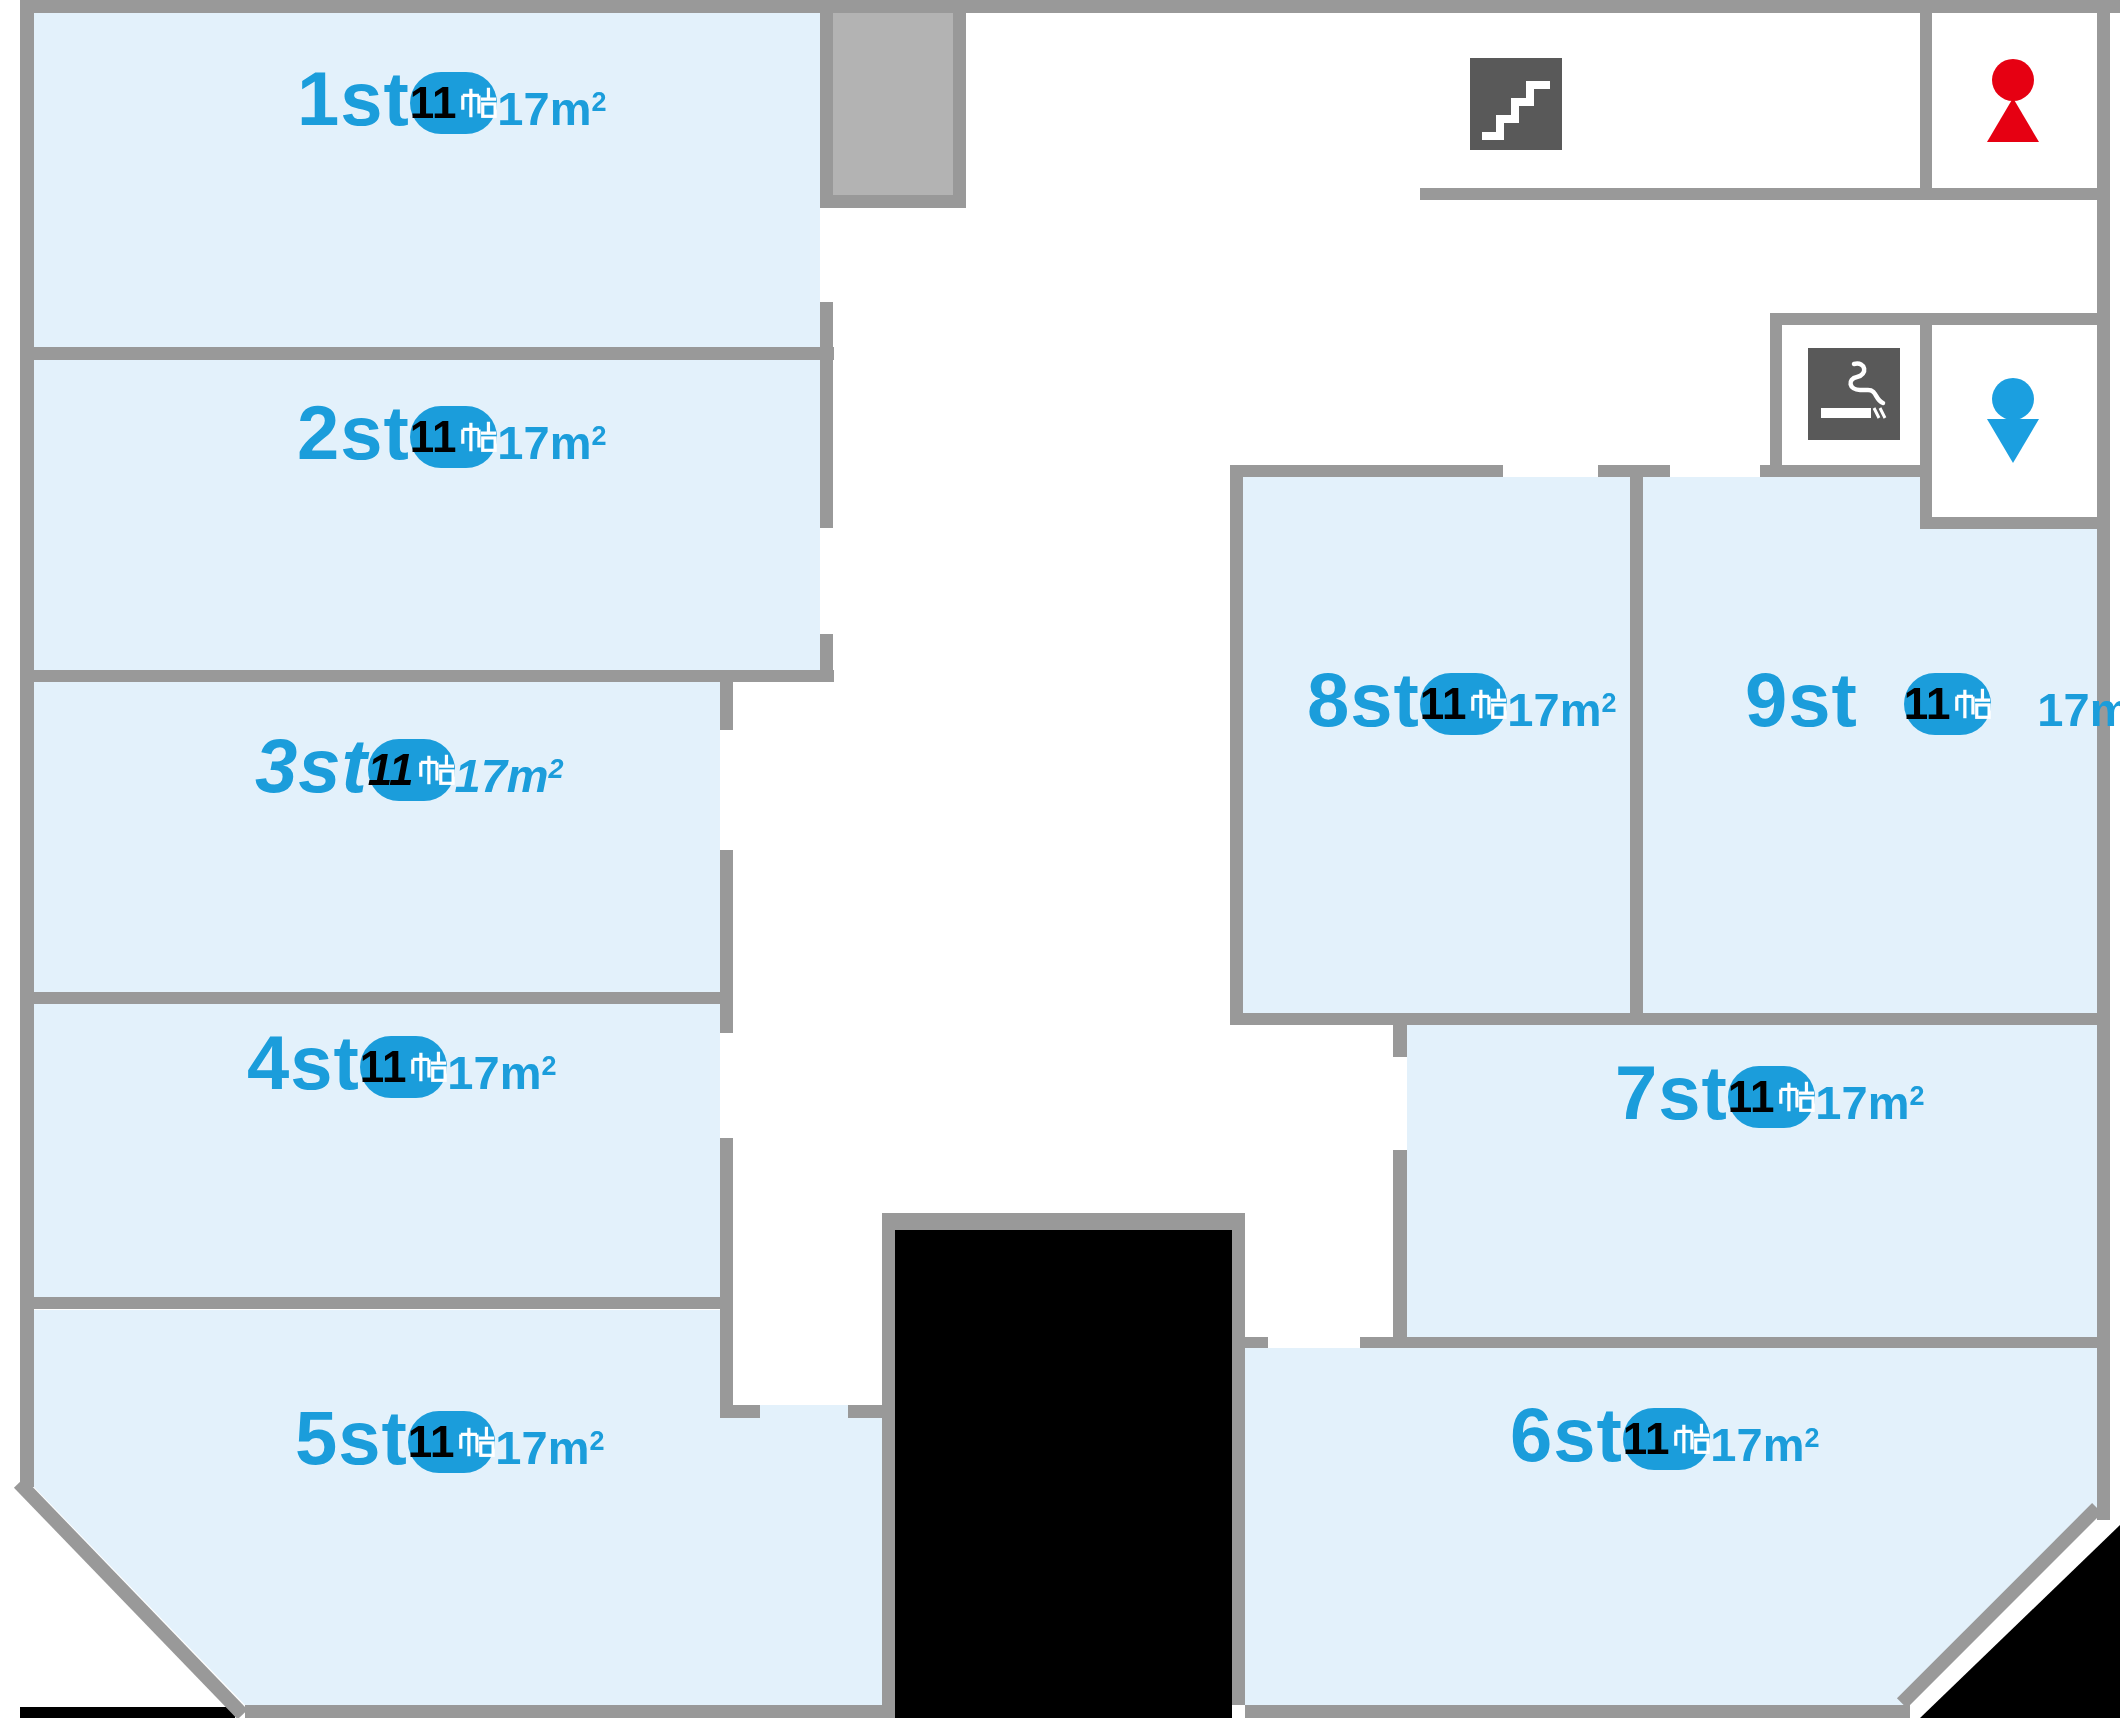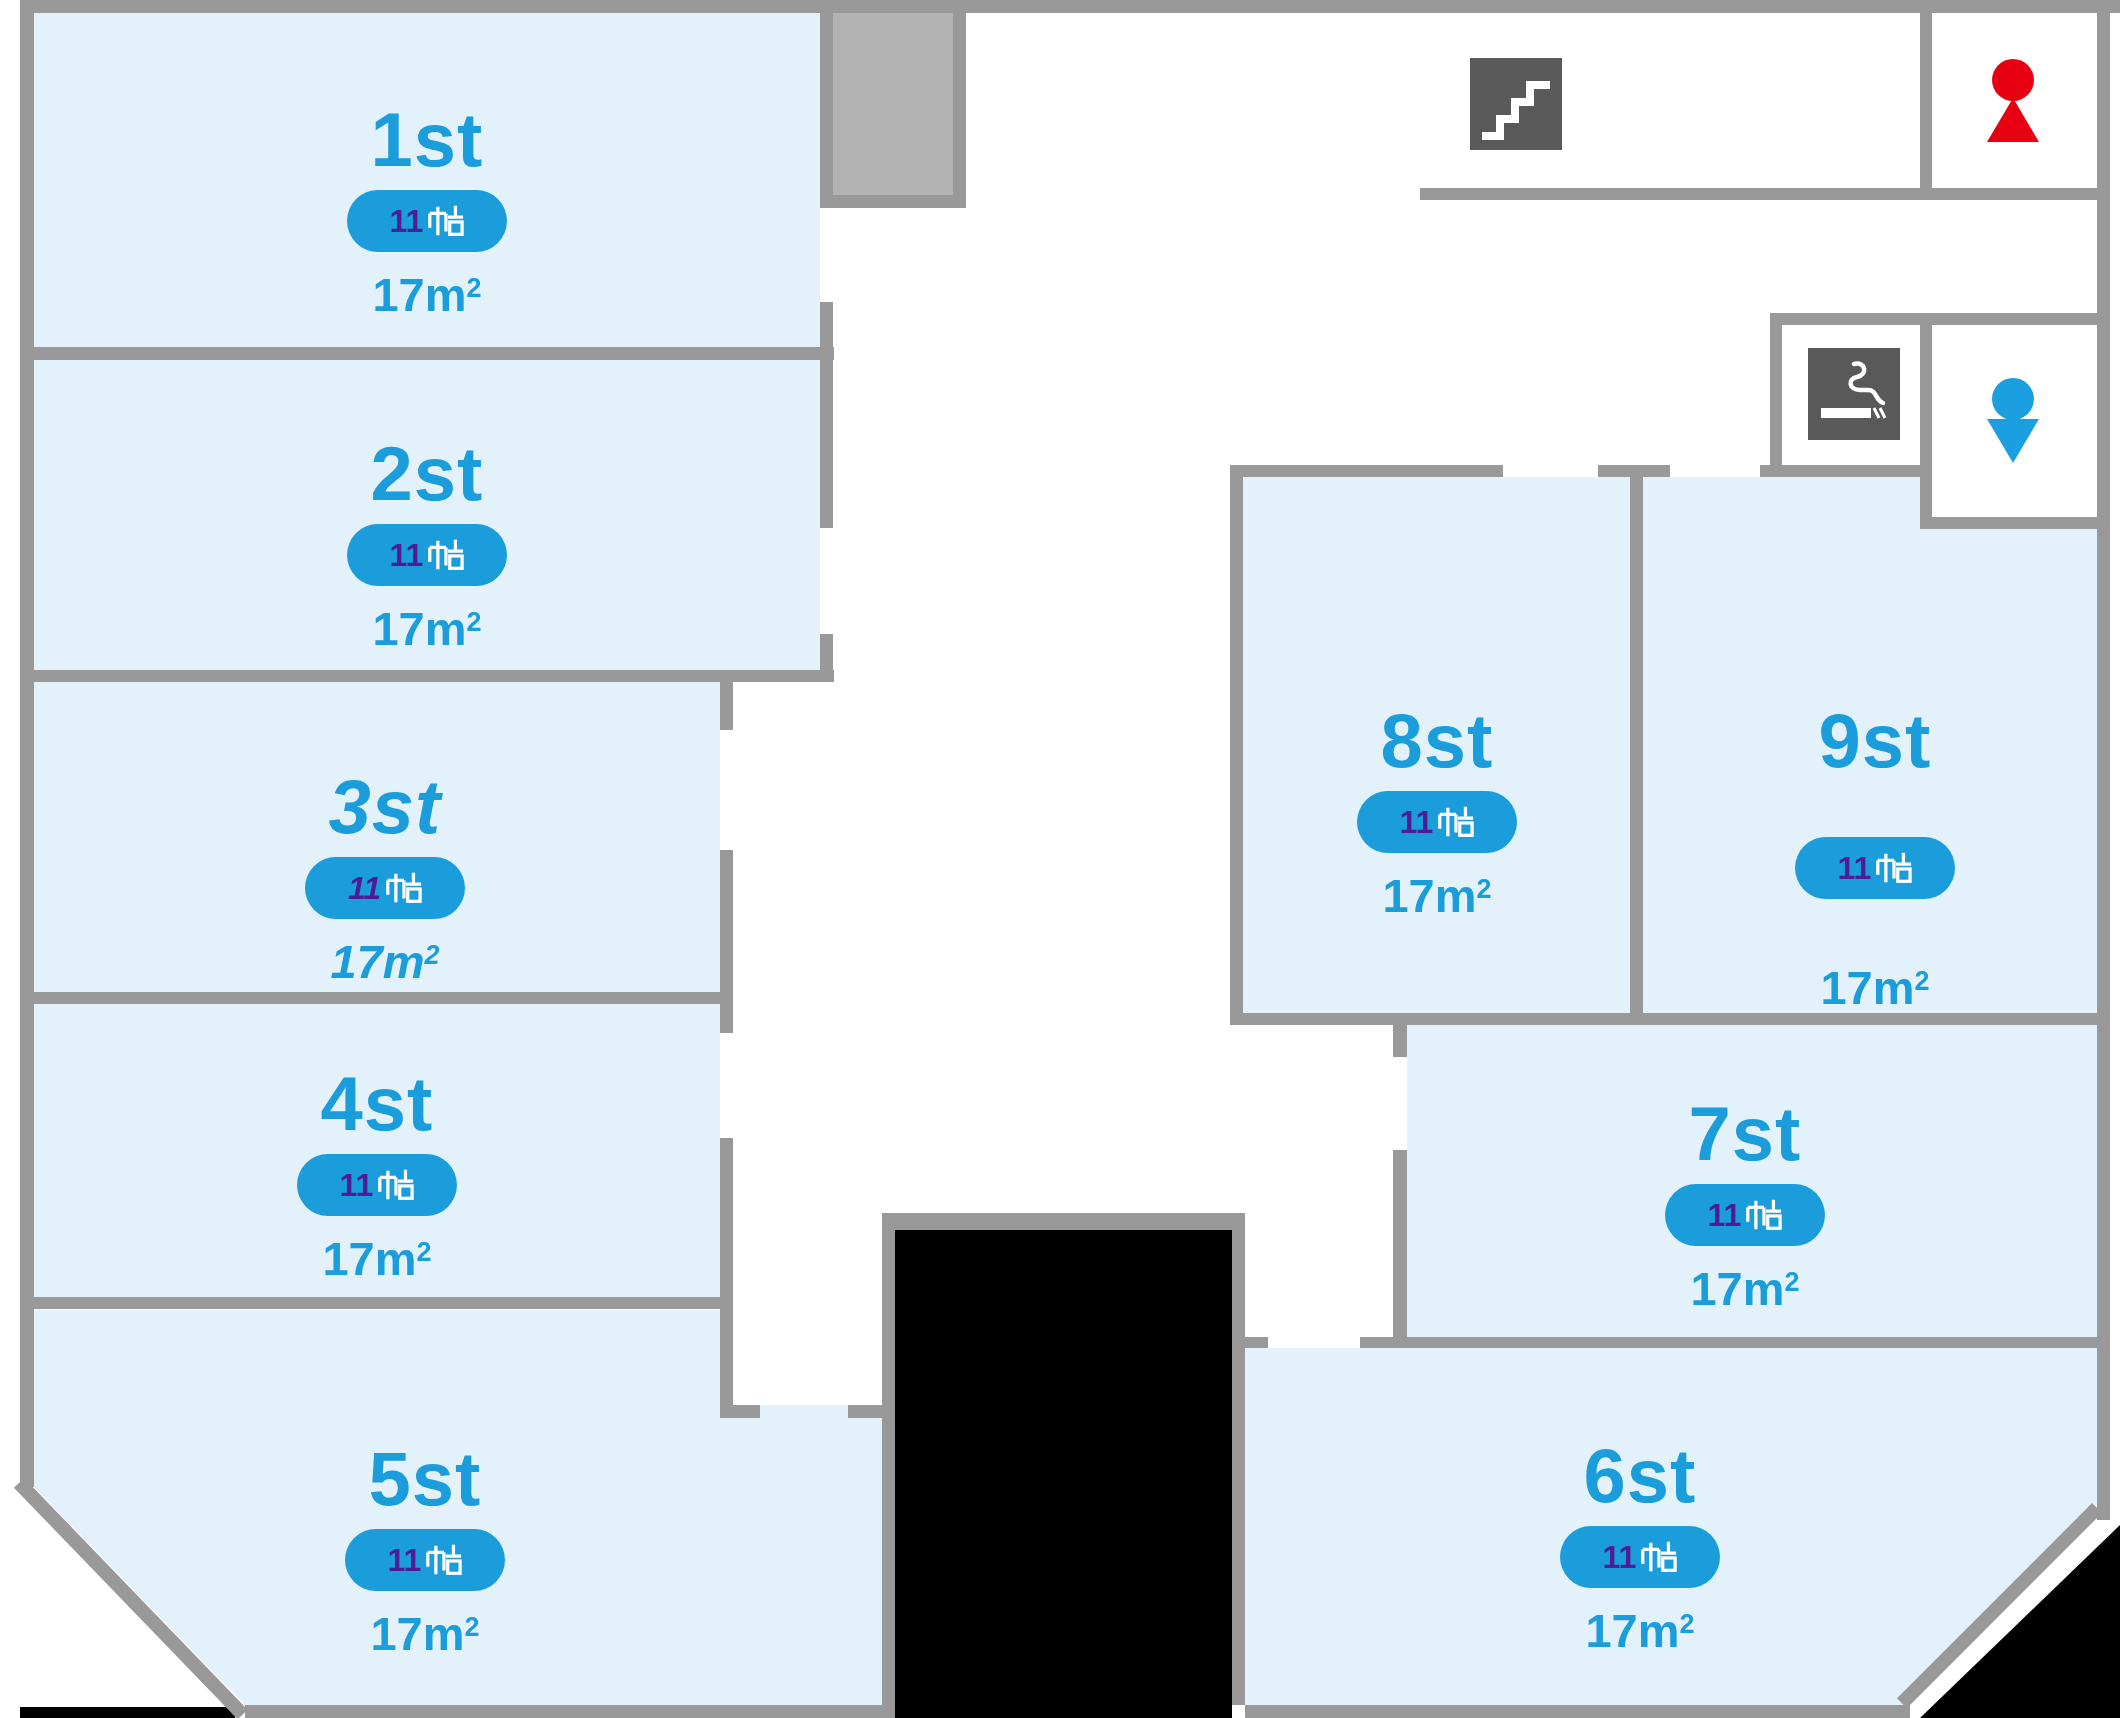--- a/index.html
+++ b/index.html
@@ -5,25 +5,25 @@
   html,body{margin:0;padding:0;background:#fff;}
   .stage{position:relative;width:2120px;height:1718px;background:#ffffff;overflow:hidden;
          font-family:"Liberation Sans",sans-serif;}
   .abs{position:absolute;}
   .room{position:absolute;background:#E3F1FB;}
   .w{position:absolute;background:#999999;}
   .blk{position:absolute;background:#000000;}
   .whitebox{position:absolute;background:#ffffff;}
 
   
-  .label{position:absolute;width:260px;display:flex;flex-direction:column;align-items:center;margin-top:41px;}
+  .label{position:absolute;width:260px;display:flex;flex-direction:row;align-items:center;}
   .rtitle{font-size:76px;font-weight:700;color:#1B9DDB;line-height:86px;letter-spacing:1px;}
   .pill{margin-top:7px;width:160px;height:62px;border-radius:31px;background:#1B9DDB;
         display:flex;align-items:center;justify-content:center;gap:3px;}
-  .pill .num{color:#4c1d95;font-size:32px;font-weight:700;line-height:62px;text-align:right;}
+  .pill .num{color:#000000;font-size:44px;font-weight:700;line-height:62px;text-align:right;}
   .rarea{margin-top:13px;font-size:47px;font-weight:700;color:#1B9DDB;line-height:47px;}
   .rarea .sup{font-size:27px;vertical-align:14px;font-weight:700;}
 
   .front{position:absolute;left:1030px;top:94px;width:270px;text-align:center;
          font-size:57px;font-weight:700;color:#999999;letter-spacing:7px;}
 
   .r1{left:297px;top:56px;}  .r2{left:297px;top:390px;}
   .r3{left:255px;top:723px;font-style:italic;} .r4{left:247px;top:1020px;}
   .r5{left:295px;top:1395px;}.r6{left:1510px;top:1392px;}
   .r7{left:1615px;top:1050px;}.r8{left:1307px;top:657px;}

